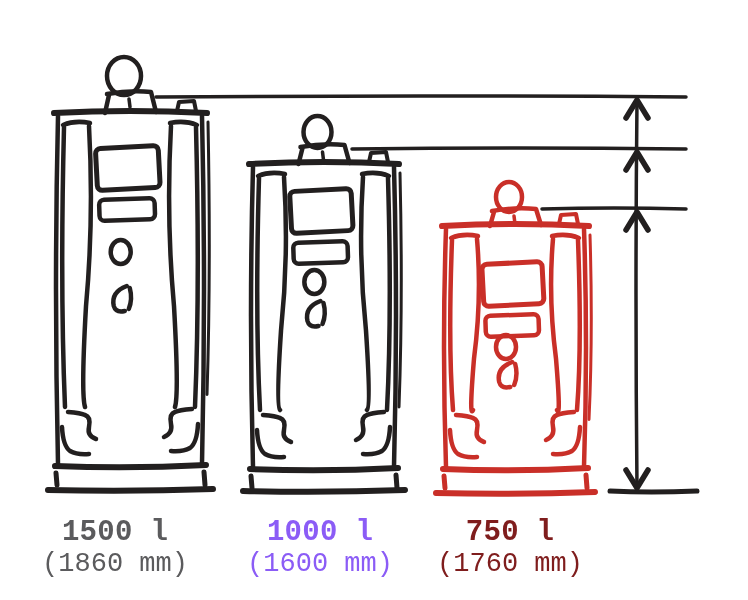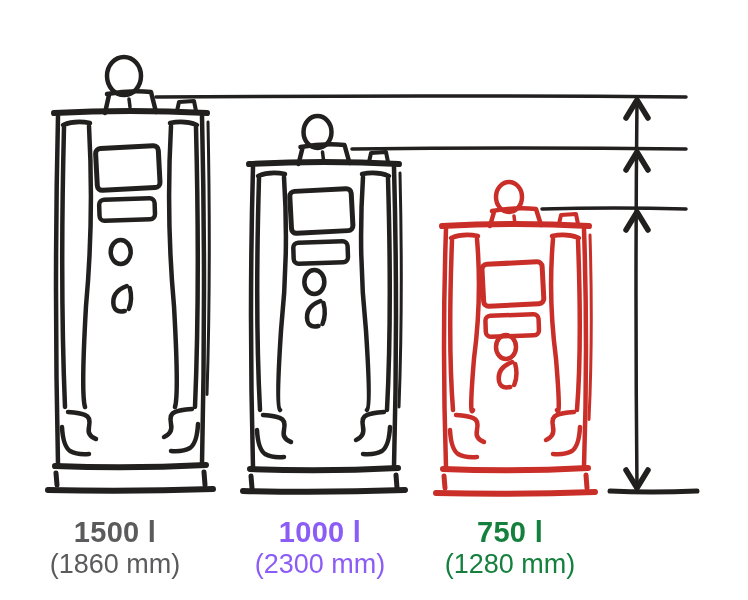--- a/index.html
+++ b/index.html
@@ -1,17 +1,17 @@
 <!DOCTYPE html>
 <html><head>
 <meta charset="utf-8">
 <style>
   html,body{margin:0;padding:0;background:#ffffff;}
   body{width:748px;height:600px;overflow:hidden;}
-  .stage{position:relative;width:748px;height:600px;font-family:Liberation Sans, sans-serif;background:#ffffff;}
+  .stage{position:relative;width:748px;height:600px;font-family:Liberation Mono, monospace;background:#ffffff;}
   .stage svg{position:absolute;left:0;top:0;}
   .labels{position:absolute;left:0;top:0;width:748px;height:600px;pointer-events:none;}
   .tank-label{position:absolute;top:516px;width:250px;margin-left:-125px;text-align:center;}
   .vol{font-weight:700;font-size:29px;line-height:33px;letter-spacing:0.3px;}
   .mm{font-weight:400;font-size:27px;line-height:30px;}
 </style>
 </head>
 <body>
 
 <div class="stage">
@@ -109,20 +109,20 @@
         <path d="M 626 470 L 637 488 L 648 470" fill="none" stroke="#221f1f" stroke-width="5.5" stroke-linecap="round" stroke-linejoin="round"></path>
       </g>
     </svg>
   <div class="labels">
     <div class="tank-label" style="left: 115px; color: rgb(91, 91, 93);">
       <div class="vol">1500 l</div>
       <div class="mm">(1860 mm)</div>
     </div>
     <div class="tank-label" style="left: 320px; color: #8b5cf6;">
       <div class="vol">1000 l</div>
-      <div class="mm">(2300 mm)</div>
+      <div class="mm">(1600 mm)</div>
     </div>
-    <div class="tank-label" style="left: 510px; color: #15803d;">
+    <div class="tank-label" style="left: 510px; color: #7f1d1d;">
       <div class="vol">750 l</div>
-      <div class="mm">(1280 mm)</div>
+      <div class="mm">(1760 mm)</div>
     </div>
   </div>
 </div>
 
 </body></html>

